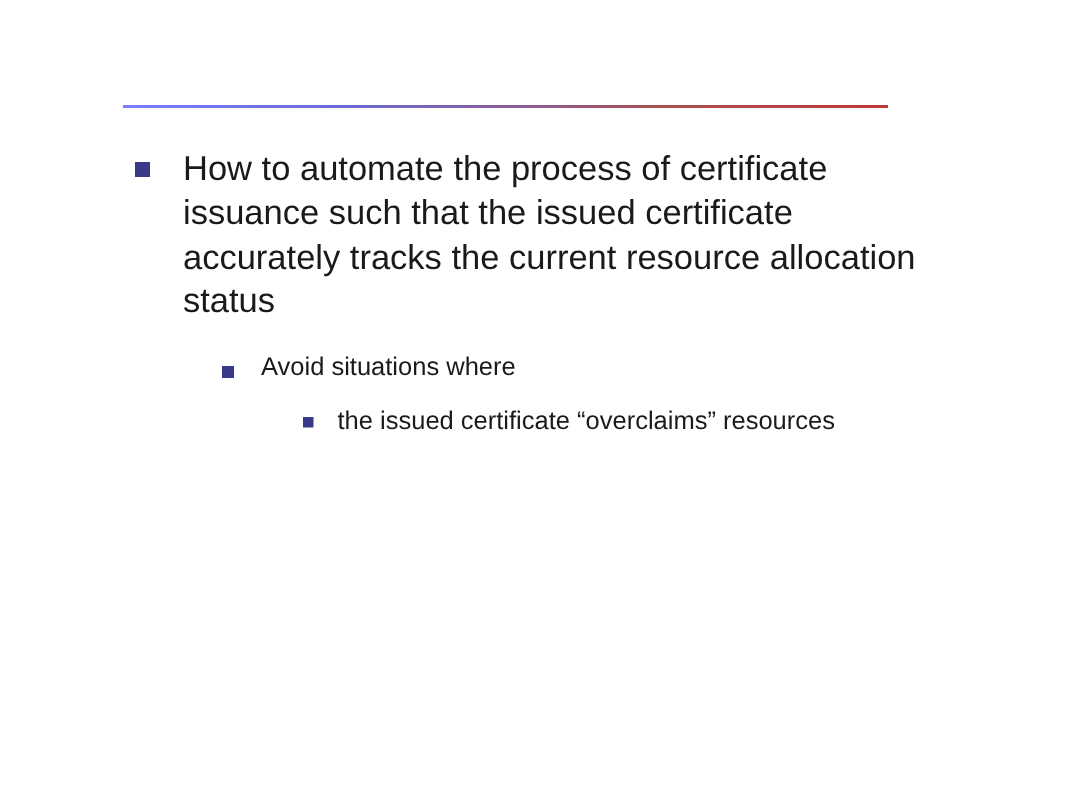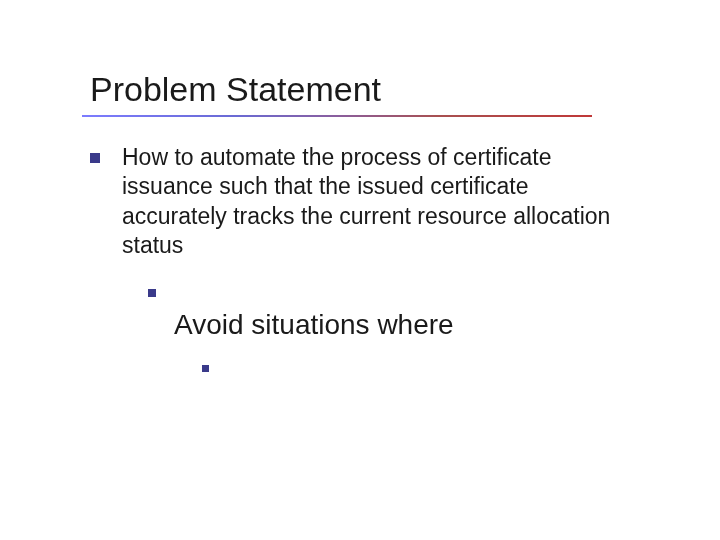--- a/index.html
+++ b/index.html
@@ -61,24 +61,23 @@
     }
     .l2 .bullet {
       width: 8px;
       height: 8px;
       background: #3a3a8a;
       flex-shrink: 0;
       margin-top: 10px;
       margin-right: 18px;
     }
     .l2 .text {
-      font-size: 28px;
+      font-size: 17px;
       line-height: 1.3;
       color: #1a1a1a;
-      margin-top: 28px;
     }
     .l3 {
       display: flex;
       align-items: flex-start;
       margin-left: 112px;
       margin-bottom: 6px;
     }
     .l3 .bullet {
       width: 7px;
       height: 7px;
@@ -90,30 +89,30 @@
     .l3 .text {
       font-size: 17px;
       line-height: 1.35;
       color: #1a1a1a;
     }
   </style>
 </head>
 <body>
 
 <div class="slide">
-  <h1 class="title">Problem Statement</h1>
   <div class="underline"></div>
 
   <div class="l1">
     <div class="bullet"></div>
     <div class="text">How to automate the process of certificate issuance such that the issued certificate accurately tracks the current resource allocation status</div>
   </div>
 
   <div class="l2">
     <div class="bullet"></div>
     <div class="text">Avoid situations where</div>
   </div>
 
   <div class="l3">
     <div class="bullet"></div>
+    <div class="text">the issued certificate “overclaims” resources</div>
   </div>
 
 </div>
 
 </body></html>

